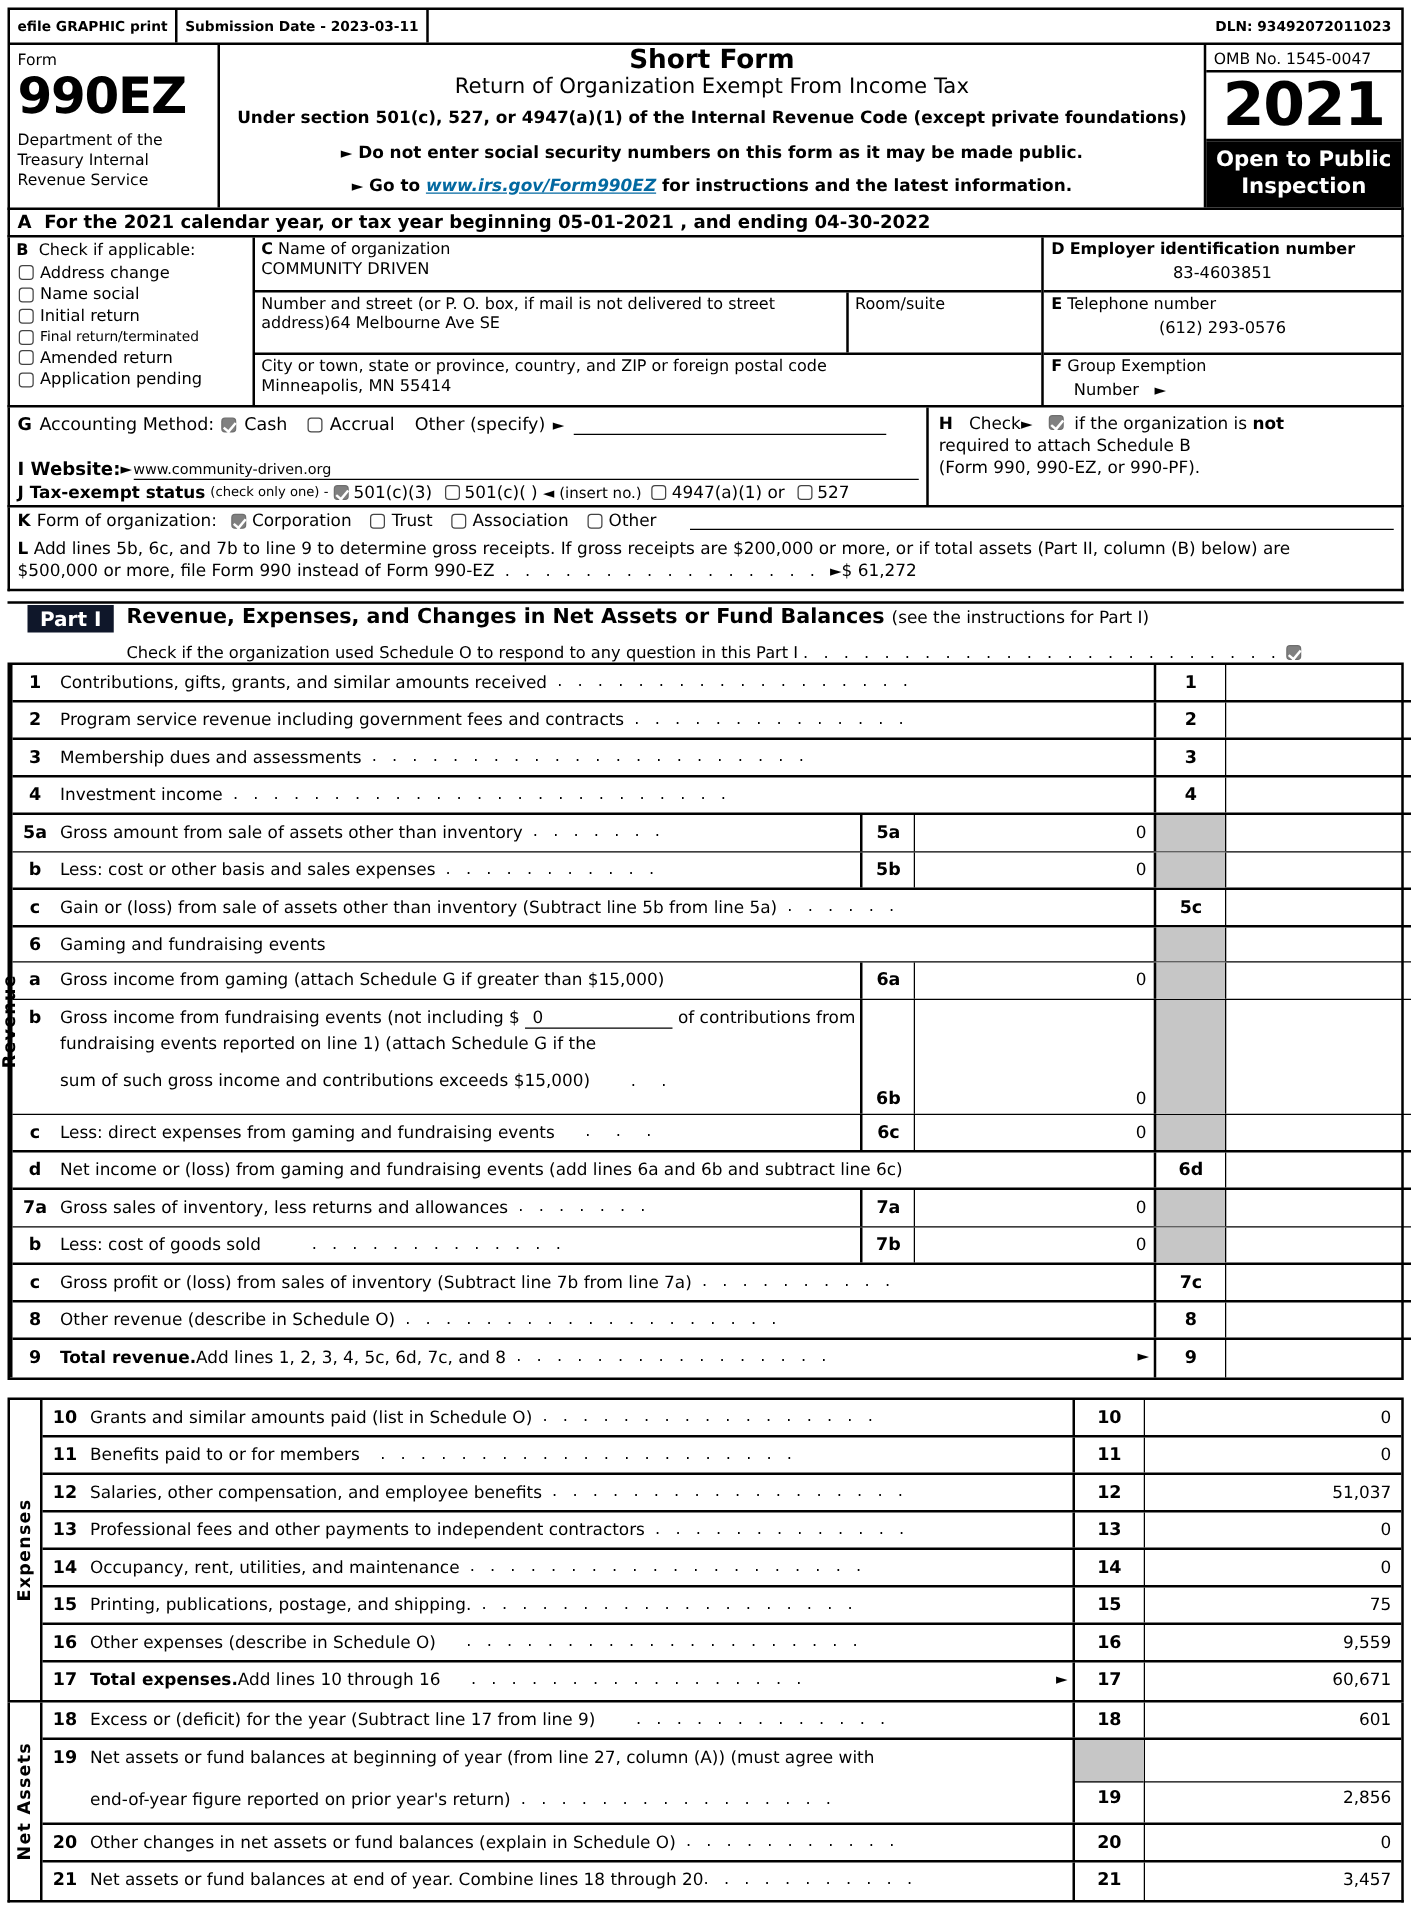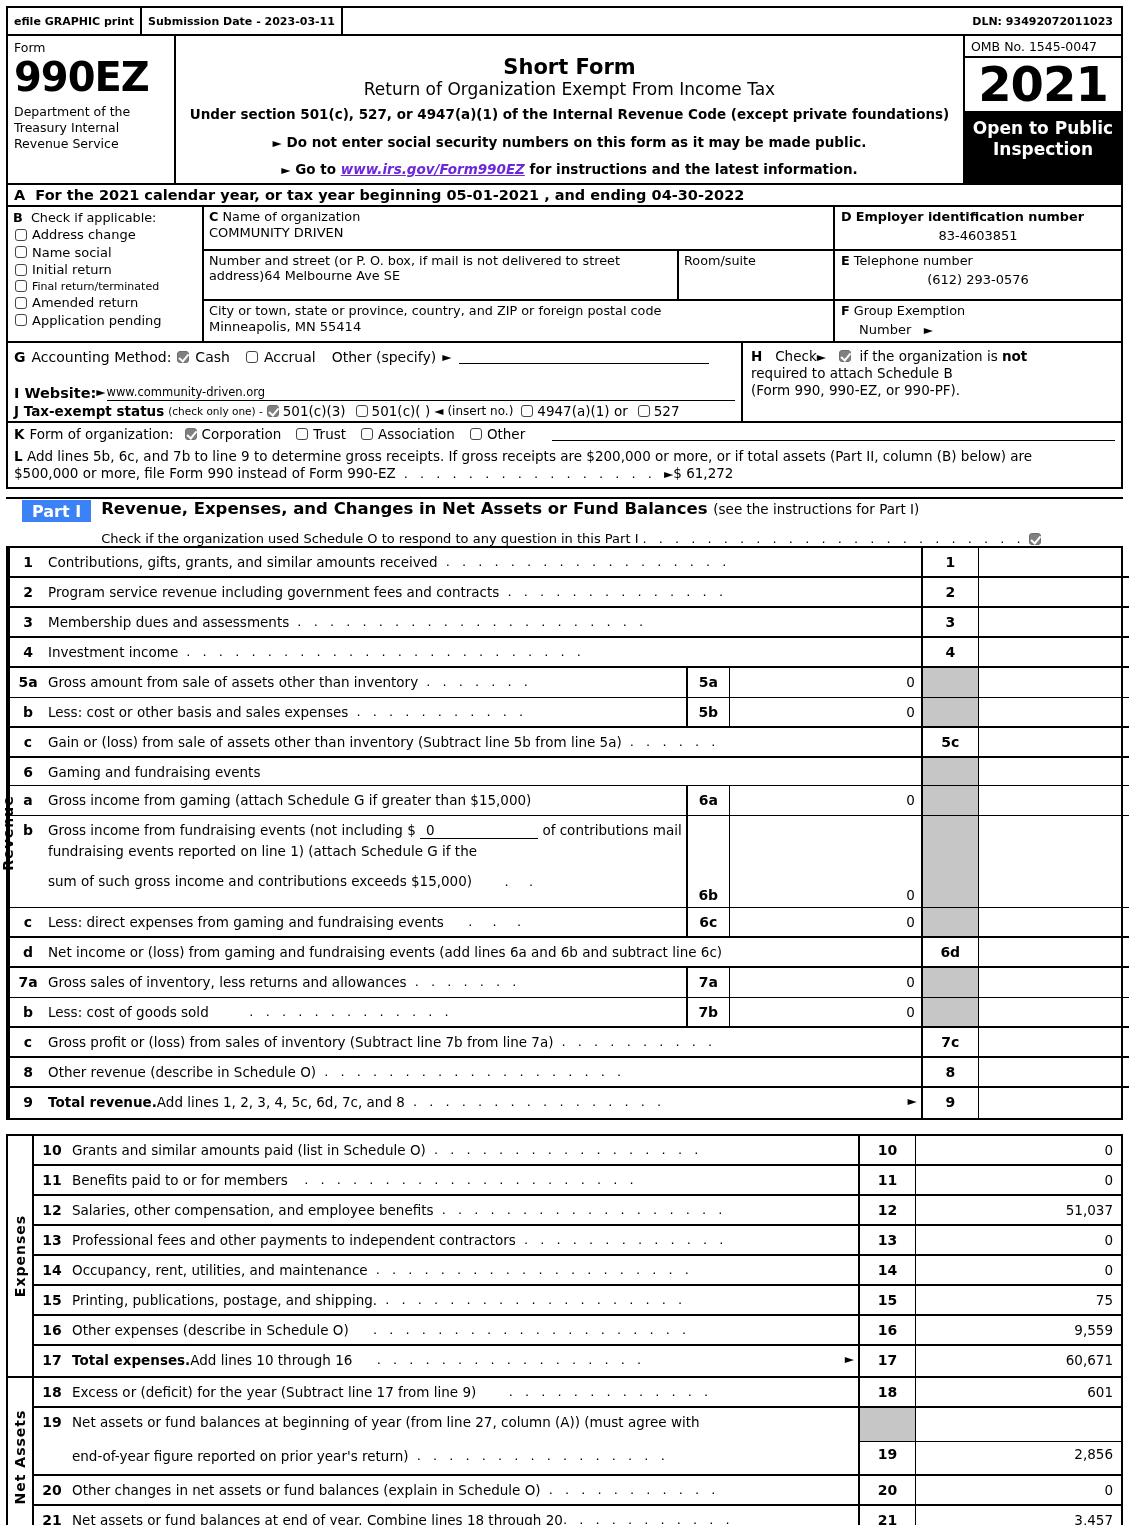--- a/index.html
+++ b/index.html
@@ -19,27 +19,27 @@
   .efile-bar { display:flex; align-items:stretch; height:30px; margin:6px 6px 0 6px; border:2px solid #000; }
   .efile-cell { border-right:2px solid #000; display:flex; align-items:center; padding:0 6px; font-weight:bold; font-size:11px; white-space:nowrap;}
   .efile-cell.last { border-right:none; flex:1; justify-content:flex-end; padding-right:8px;}
 
   
   .hdr { display:flex; border:2px solid #000; border-top:none; margin:0 6px; }
   .hdr-left { width:168px; border-right:2px solid #000; padding:5px 6px 4px 6px; }
   .hdr-left .lbl { font-size:12.5px; line-height:1.15; }
   .hdr-left .fno { font-size:40px; font-weight:bold; letter-spacing:-1px; line-height:1.05; margin:1px 0 6px 0;}
   .hdr-left .dept { font-size:12.5px; line-height:1.25; }
-  .hdr-mid { flex:1; padding:20px 6px 6px 6px; text-align:center; }
+  .hdr-mid { flex:1; padding:0 6px 6px 6px; text-align:center; }
   .hdr-mid .t1 { font-size:21px; font-weight:bold; line-height:1.1;}
   .hdr-mid .t2 { font-size:17px; font-weight:normal; line-height:1.15; margin-top:1px;}
   .hdr-mid .t3 { font-size:13.5px; font-weight:bold; margin-top:6px;}
   .hdr-mid .t4 { font-size:13.5px; font-weight:bold; margin-top:12px;}
   .hdr-mid .t5 { font-size:13.5px; font-weight:bold; margin-top:11px;}
-  .hdr-mid .t5 a, .hdr-mid .t5 .url { font-style:italic; text-decoration:underline; color:#6d28d9;}
+  .hdr-mid .t5 a, .hdr-mid .t5 .url { font-style:italic; text-decoration:underline; color:#0369a1;}
   .hdr-right { width:158px; border-left:2px solid #000; display:flex; flex-direction:column; }
   .omb { font-size:12.5px; padding:3px 12px 2px 6px; border-bottom:2px solid #000; }
   .yr { font-size:48px; font-weight:bold; text-align:center; line-height:1.0; padding:2px 0 3px 0; border-bottom:2px solid #000; letter-spacing:-1px;}
   .openpub { background:#000; color:#fff; text-align:center; font-weight:bold; font-size:17px; line-height:1.22; padding:5px 0 7px 0; flex:1;}
 
   
   .secA { margin:0 6px; border:2px solid #000; border-top:none; padding:2px 4px 2px 6px; font-size:14.5px; font-weight:bold;}
 
   
   .bcd { display:flex; margin:0 6px; border:2px solid #000; border-top:none; }
@@ -81,21 +81,21 @@
   
   .kl { margin:0 6px; border:2px solid #000; border-top:none; padding:3px 6px 4px 6px;}
   .kline { display:flex; align-items:center; gap:5px; font-size:13.5px;}
   .kline .ul { border-bottom:1.5px solid #000; flex:1; height:14px; margin-left:22px;}
   .lline { margin-top:6px; font-size:13.5px; line-height:1.3;}
   .lline .row2 { display:flex; align-items:baseline;}
   .dots { letter-spacing:4px; font-size:13px; }
 
   
   .partbar { margin:8px 6px 0 6px; border-top:2px solid #000; display:flex; align-items:stretch; }
-  .ptag { background:#3b82f6; color:#fff; font-weight:bold; font-size:16px; padding:2px 10px 3px 10px; margin:1px 0 0 16px; height:22px;}
+  .ptag { background:#0f172a; color:#fff; font-weight:bold; font-size:16px; padding:2px 10px 3px 10px; margin:1px 0 0 16px; height:22px;}
   .ptxt { padding-left:10px; }
   .ptxt .l1 { font-size:16.5px; font-weight:bold;}
   .ptxt .l1 span.norm { font-weight:normal; font-size:13.5px;}
   .ptxt .l2 { font-size:13px; display:flex; align-items:center; gap:4px; margin-top:13px;}
 
   
   .ptab { margin:0 6px; border:2px solid #000; border-top:2px solid #000; display:flex;}
   .vtab { width:26px; border-right:2px solid #000; position:relative; }
   .vtab span { position:absolute; left:50%; top:50%; transform:translate(-50%,-50%) rotate(-90deg);
                white-space:nowrap; font-size:14px; font-weight:bold; letter-spacing:1px;}
@@ -405,21 +405,21 @@
         <div class="colnum gray"></div>
         <div class="colval"></div>
       </div>
 
       <div class="r thin" style="min-height:92px">
         <div class="rn">b</div>
         <div class="rd" style="flex-direction:column; padding-top:6px;">
           <div style="white-space:nowrap;">
             <span>Gross income from fundraising events (not including $</span>
             <span class="ul-inline">0</span>
-            <span>of contributions mail</span>
+            <span>of contributions from</span>
           </div>
           <div style="margin-top:4px">fundraising events reported on line 1) (attach Schedule G if the</div>
           <div style="margin-top:14px"><span>sum of such gross income and contributions exceeds $15,000)</span><span class="dots">&nbsp;&nbsp;&nbsp;&nbsp;.&nbsp;&nbsp;.</span></div>
         </div>
         <div class="inner" style="align-items:flex-end">
           <div class="ilab" style="align-self:stretch; display:flex; align-items:flex-end; justify-content:center; padding-bottom:4px; padding-top:0;">
               <span>6b</span>
             </div>
           <div class="ival" style="align-self:flex-end; padding-bottom:4px; padding-top:0;">0</div>
         </div>

